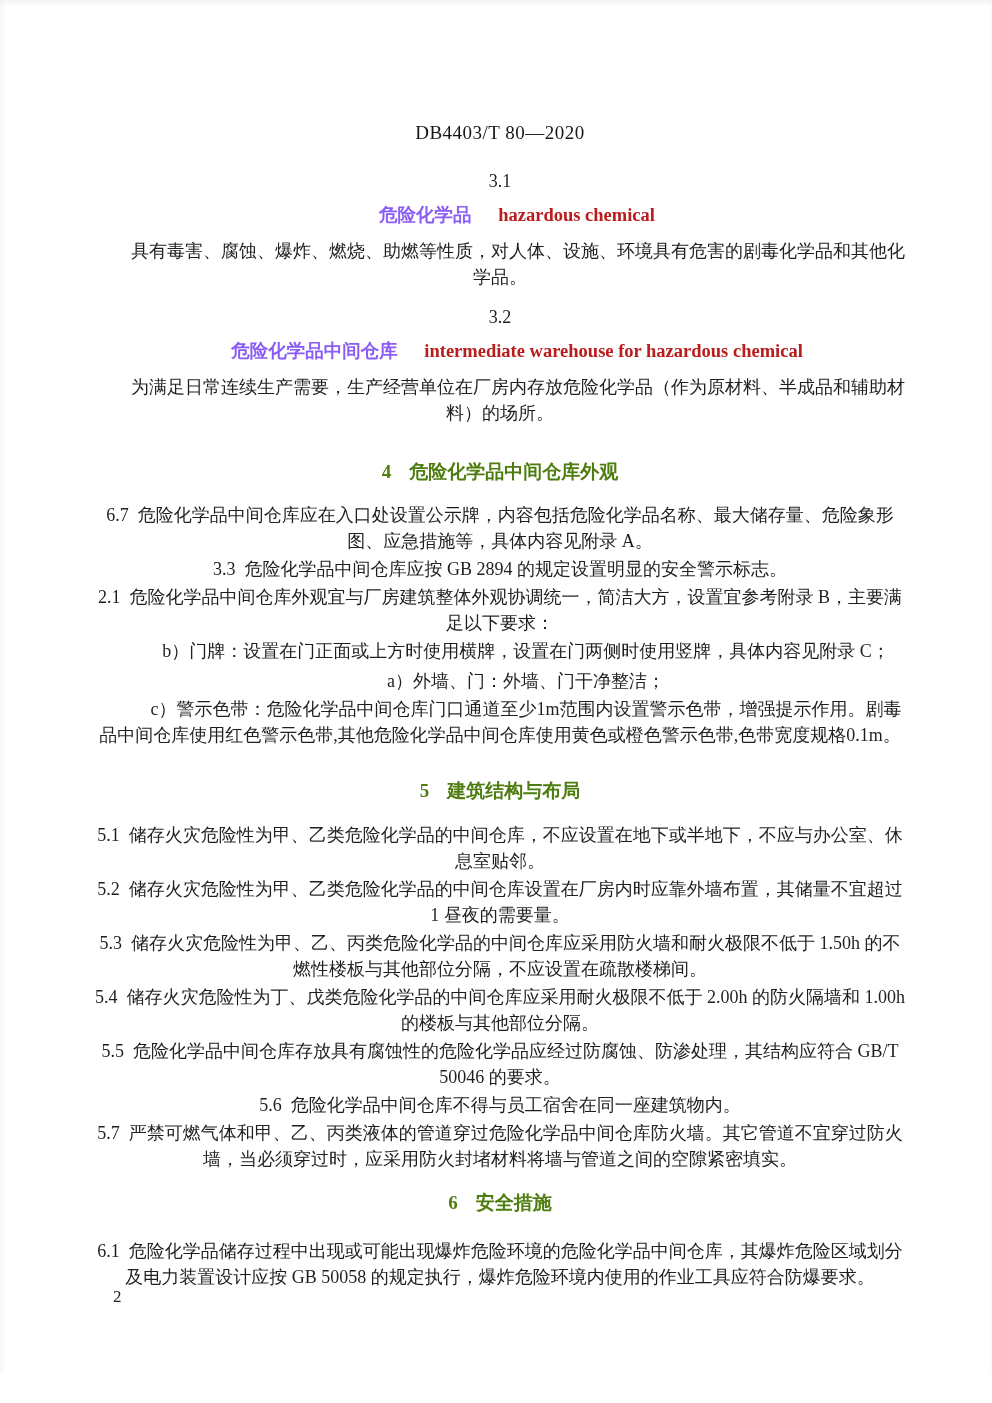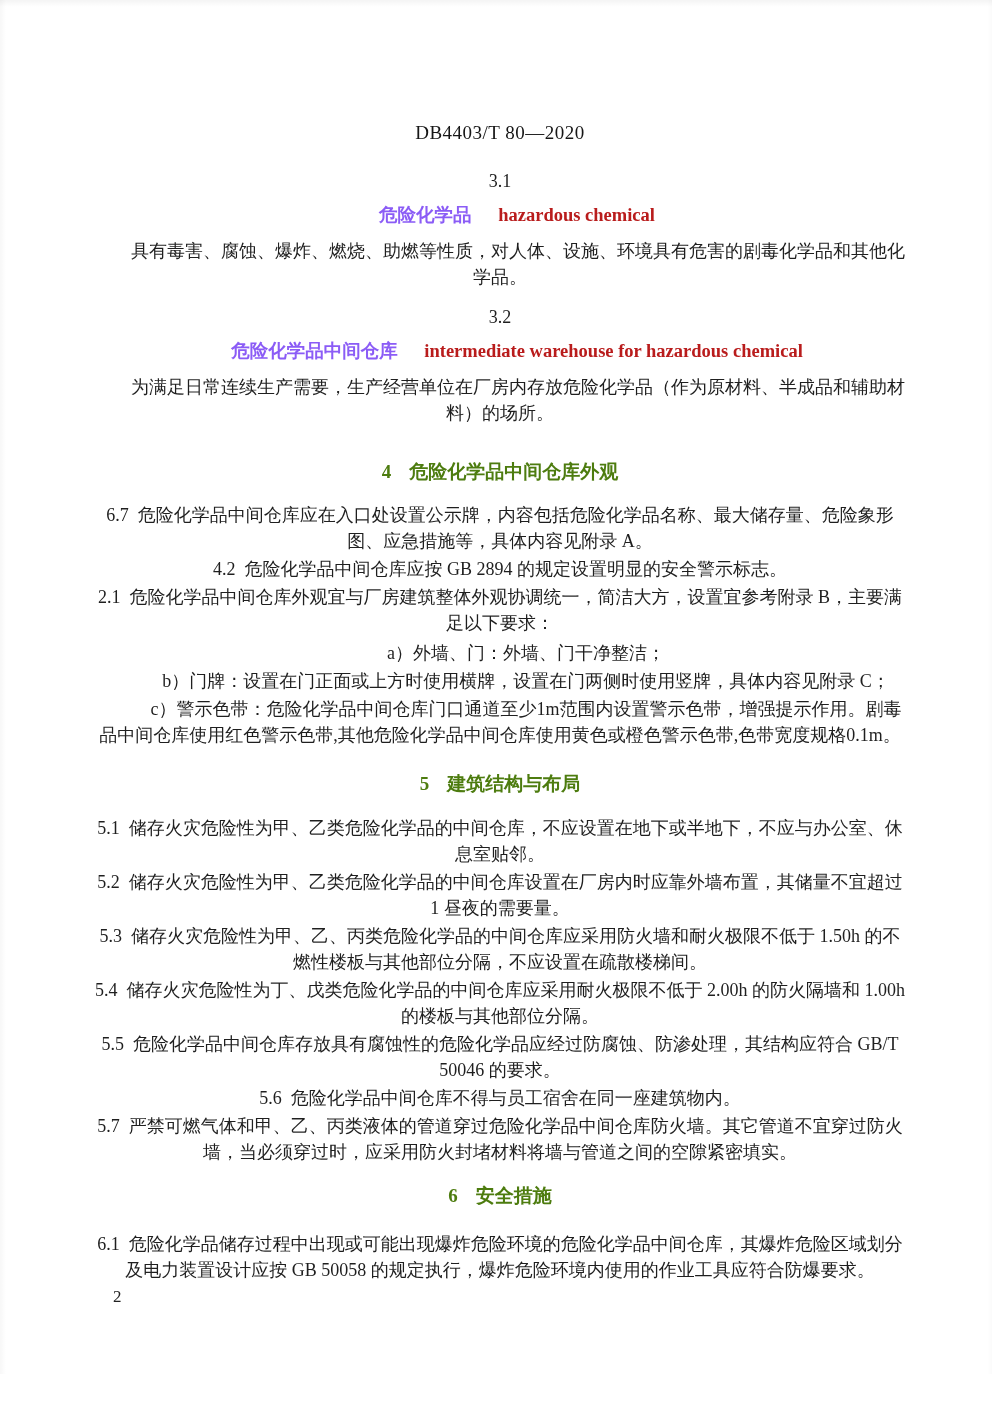--- a/index.html
+++ b/index.html
@@ -31,21 +31,21 @@
   .term-num  { margin-top:23px; }
   .term-num2 { margin-top:14px; }
   .term-line  { margin-top:8px; padding-left:34px; font-size:18.5px; }
   .term-line .zh { font-weight:bold; color:#8b5cf6; }
   .term-line .en { margin-left:22px; font-weight:bold; color:#b91c1c; }
   .def { margin-top:10px; text-indent:36px; }
 
   .sec { margin:0; font-size:19px; line-height:26px; font-weight:bold; color:#4d7c0f; }
   .sec .secnum { margin-right:18px; }
   .sec-4 { margin-top:33px; }
-  .sec-5 { margin-top:23px; }
+  .sec-5 { margin-top:30px; }
   .sec-6 { margin-top:18px; }
 
   .clause { margin-top:2px; }
   .clause .cnum { margin-right:9px; }
   .clause-first-4 { margin-top:17px; }
   .clause-first-5 { margin-top:18px; }
   .clause-first-6 { margin-top:22px; }
 
   .li { margin-top:2px; text-indent:52px; }
   .li-first { margin-top:4px; }
@@ -77,30 +77,30 @@
     </p>
     <p class="def">为满足日常连续生产需要，生产经营单位在厂房内存放危险化学品（作为原材料、半成品和辅助材料）的场所。</p>
 
     <p class="sec sec-4">
       <span class="secnum">4</span><span>危险化学品中间仓库外观</span>
     </p>
     <p class="clause clause-first-4">
       <span class="cnum">6.7</span><span class="ctext">危险化学品中间仓库应在入口处设置公示牌，内容包括危险化学品名称、最大储存量、危险象形图、应急措施等，具体内容见附录 A。</span>
     </p>
     <p class="clause">
-      <span class="cnum">4.2</span><span class="ctext">危险化学品中间仓库应按 GB 2894 的规定设置明显的安全警示标志。</span>
+      <span class="cnum">3.3</span><span class="ctext">危险化学品中间仓库应按 GB 2894 的规定设置明显的安全警示标志。</span>
     </p>
     <p class="clause">
       <span class="cnum">2.1</span><span class="ctext">危险化学品中间仓库外观宜与厂房建筑整体外观协调统一，简洁大方，设置宜参考附录 B，主要满足以下要求：</span>
     </p>
+    <p class="li">
+      <span>b）</span><span>门牌：设置在门正面或上方时使用横牌，设置在门两侧时使用竖牌，具体内容见附录 C；</span>
+    </p>
     <p class="li li-first">
       <span>a）</span><span>外墙、门：外墙、门干净整洁；</span>
-    </p>
-    <p class="li">
-      <span>b）</span><span>门牌：设置在门正面或上方时使用横牌，设置在门两侧时使用竖牌，具体内容见附录 C；</span>
     </p>
     <p class="li">
       <span>c）</span><span>警示色带：危险化学品中间仓库门口通道至少1m范围内设置警示色带，增强提示作用。剧毒品中间仓库使用红色警示色带,其他危险化学品中间仓库使用黄色或橙色警示色带,色带宽度规格0.1m。</span>
     </p>
 
     <p class="sec sec-5">
       <span class="secnum">5</span><span>建筑结构与布局</span>
     </p>
     <p class="clause clause-first-5">
       <span class="cnum">5.1</span><span class="ctext">储存火灾危险性为甲、乙类危险化学品的中间仓库，不应设置在地下或半地下，不应与办公室、休息室贴邻。</span>

